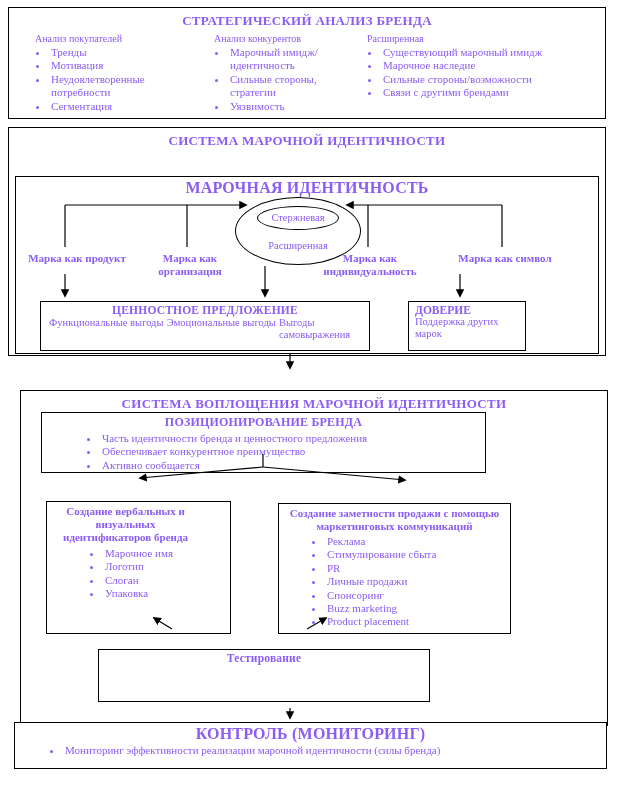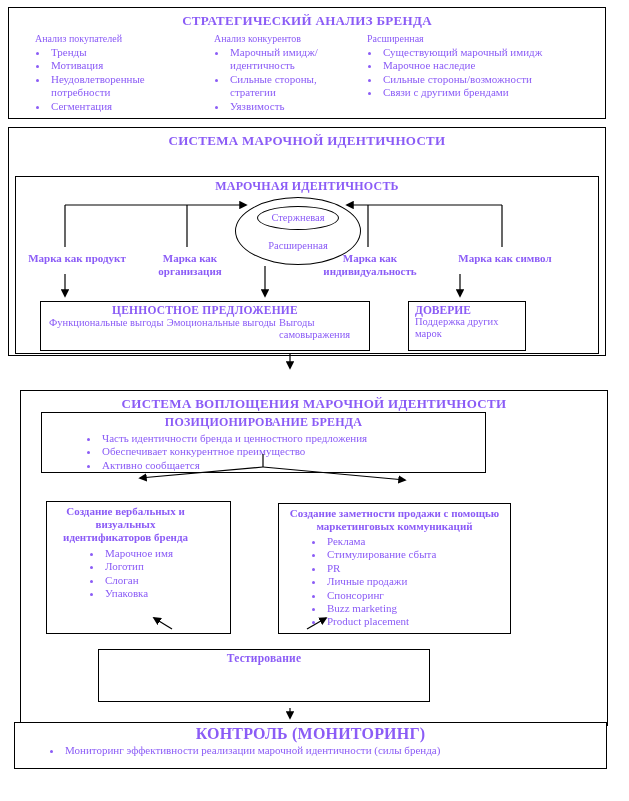--- a/index.html
+++ b/index.html
@@ -56,21 +56,21 @@
         <li>Сильные стороны/возможности</li>
         <li>Связи с другими брендами</li>
       </ul>
     </div>
   </div>
 
   <div class="box" style="left:8px;top:127px;width:598px;height:229px;">
     <div class="section-title">СИСТЕМА МАРОЧНОЙ ИДЕНТИЧНОСТИ</div>
 
     <div class="box" style="left:6px;top:48px;width:584px;height:178px;">
-      <div class="sub-title" style="font-size:12px;">МАРОЧНАЯ ИДЕНТИЧНОСТЬ</div>
+      <div class="sub-title" style="font-size:16px;">МАРОЧНАЯ ИДЕНТИЧНОСТЬ</div>
 
       <div class="ellipse" style="left:219px;top:20px;width:126px;height:68px;">
         <div class="ellipse" style="left:21px;top:8px;width:82px;height:24px;text-align:center;font-size:10.5px;line-height:22px;">Стержневая</div>
         <div style="position:absolute;left:0;right:0;top:42px;text-align:center;font-size:10.5px;">Расширенная</div>
       </div>
 
       <div class="persp" style="left:8px;top:75px;width:106px;">Марка как продукт</div>
       <div class="persp" style="left:134px;top:75px;width:80px;">Марка как организация</div>
       <div class="persp" style="left:304px;top:75px;width:100px;">Марка как индивидуальность</div>
       <div class="persp" style="left:438px;top:75px;width:102px;">Марка как символ</div>

